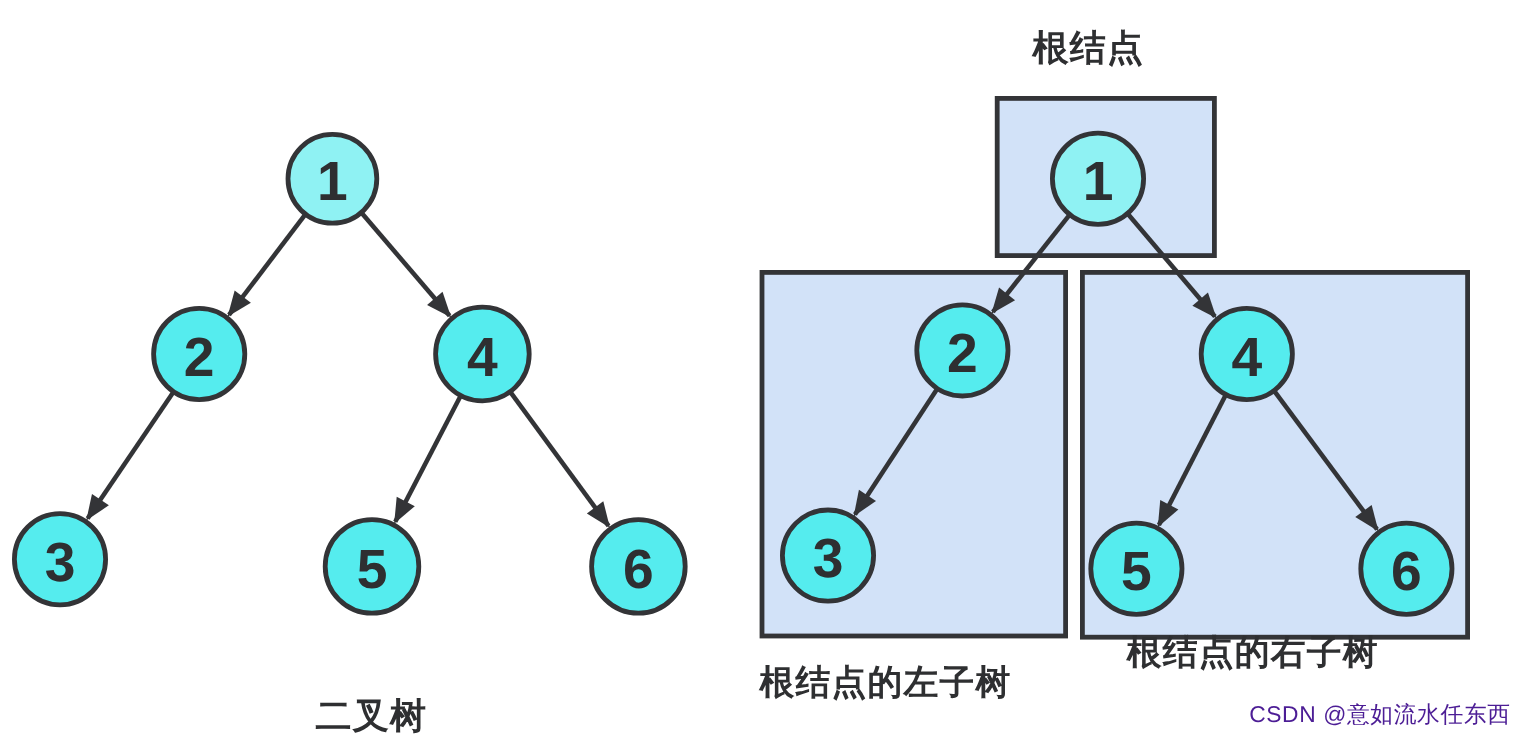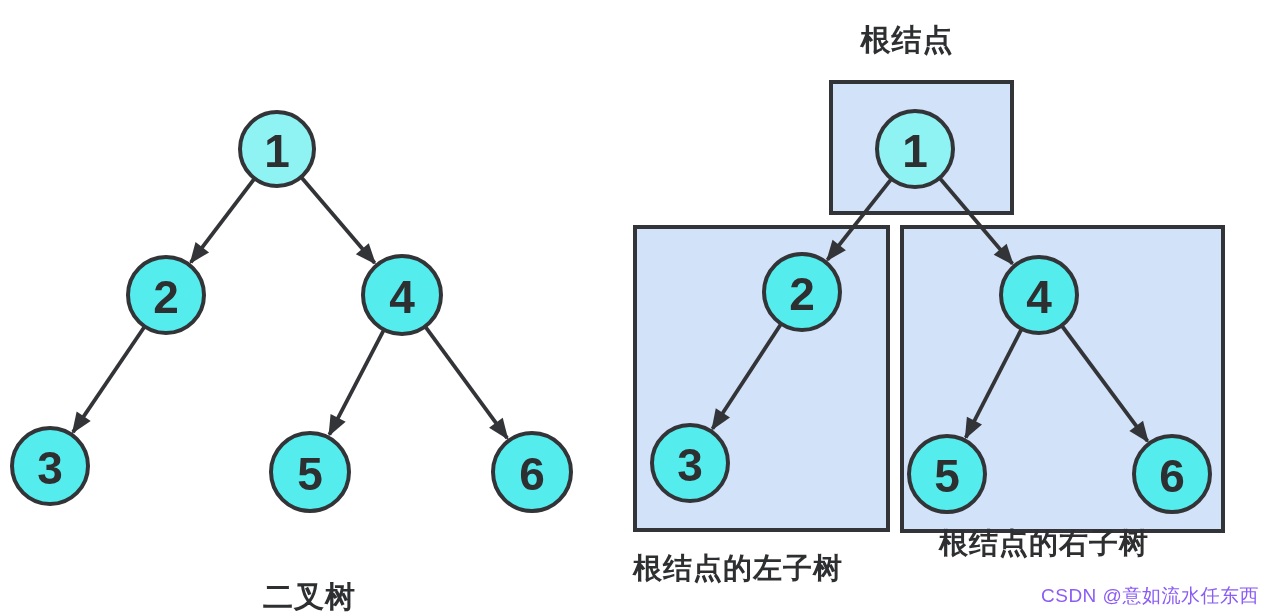--- a/index.html
+++ b/index.html
@@ -51,21 +51,21 @@
     top: 577px;
     font-size: 30px;
   }
   .watermark {
     position: absolute;
     left: 1041px;
     top: 583px;
     font-size: 19px;
     font-weight: 400;
     letter-spacing: 0.5px;
-    color: #8b5cf6;
+    color: #4c1d95;
     text-shadow: 0 0 1px #ffffff;
     white-space: nowrap;
   }
   svg text {
     font-family: "Liberation Sans", "DejaVu Sans", sans-serif;
   }
 </style>
 </head>
 <body>
 

